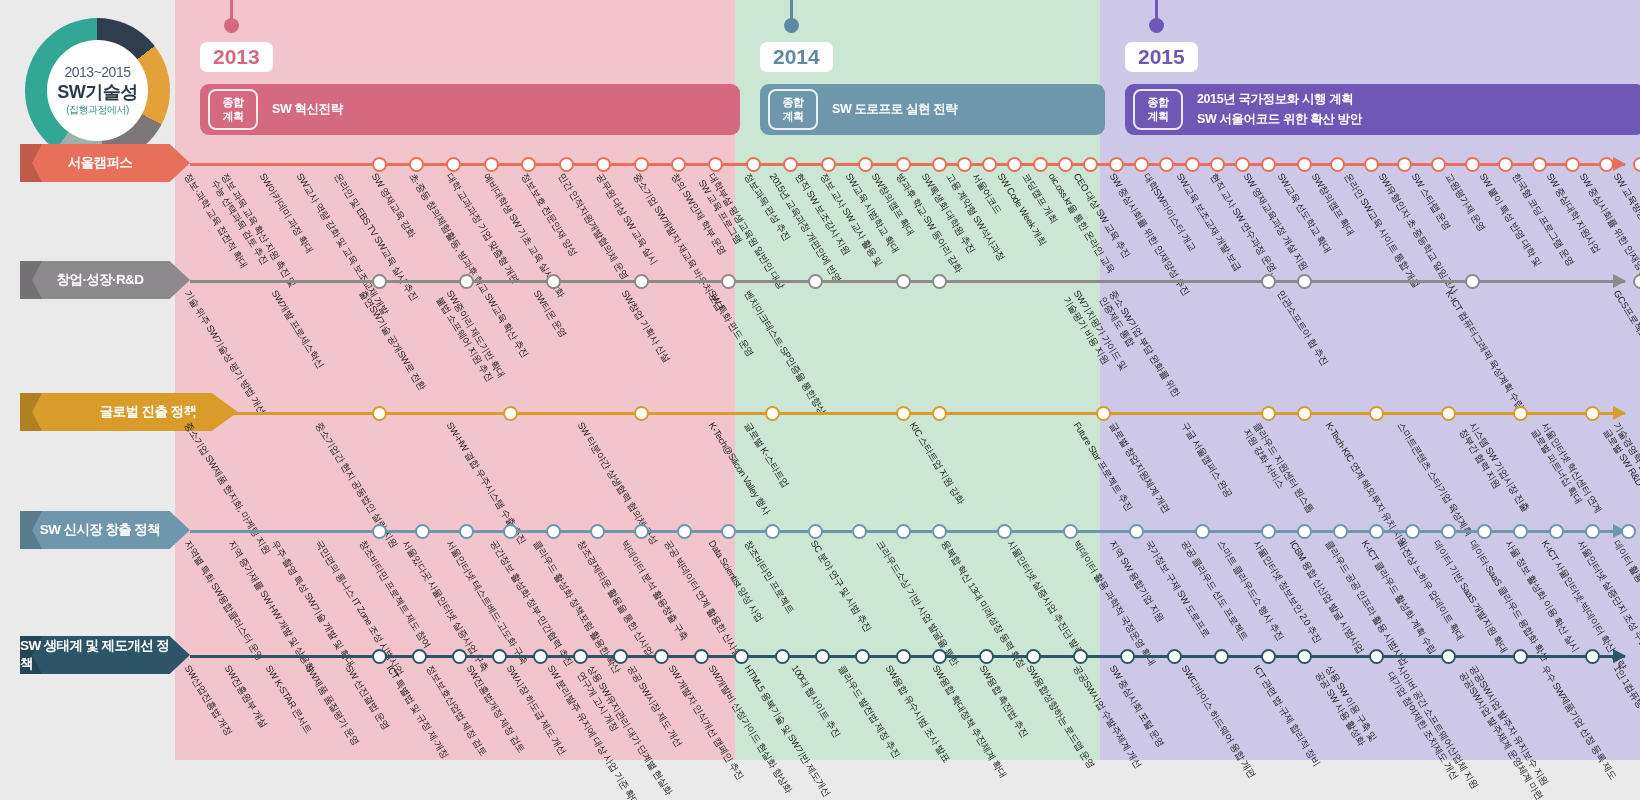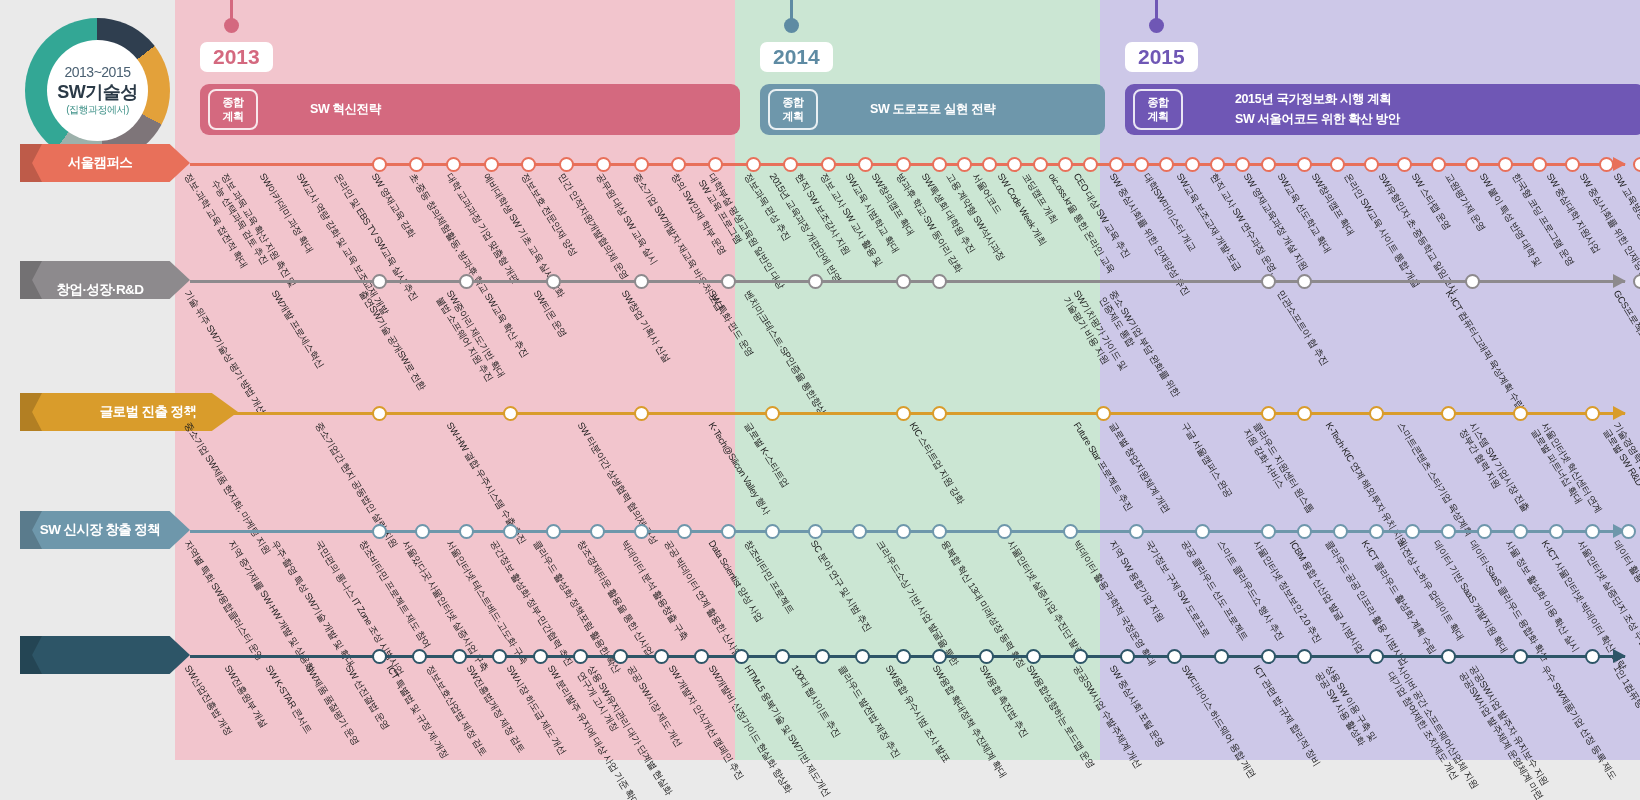--- a/index.html
+++ b/index.html
@@ -37,21 +37,21 @@
 
   
   .pin{position:absolute;width:3px;}
   .pin .stem{position:absolute;left:0;top:0;width:3px;height:20px;}
   .pin .dot{position:absolute;left:-6px;top:18px;width:15px;height:15px;border-radius:50%;}
   .year-chip{position:absolute;height:30px;background:#fff;border-radius:7px;
     display:flex;align-items:center;justify-content:center;padding:0 13px;
     font-size:21px;font-weight:bold;letter-spacing:0px;}
 
   
-  .planbar{position:absolute;height:51px;border-radius:9px;display:flex;align-items:center;gap:38px;}
+  .planbar{position:absolute;height:51px;border-radius:9px;display:flex;align-items:center;}
   .plan-tag{width:46px;height:37px;margin-left:8px;border:2px solid rgba(255,255,255,.85);
     border-radius:8px;display:flex;flex-direction:column;align-items:center;justify-content:center;
     color:#fff;font-size:11px;font-weight:bold;line-height:1.25;flex:0 0 auto;letter-spacing:-0.5px;}
   .plan-cols{display:flex;margin-left:14px;color:#fff;font-size:12.5px;font-weight:bold;letter-spacing:-0.4px;}
   .plan-col{line-height:1.55;}
   .plan-col + .plan-col{margin-left:52px;}
 
   
   .rowlabel{position:absolute;left:20px;height:38px;width:170px;display:flex;align-items:center;
     justify-content:center;color:#fff;font-size:13.5px;font-weight:bold;letter-spacing:-0.6px;
@@ -323,21 +323,21 @@
       </div>
       <div class="evt" style="left: 1553.8px; top: 171px;">
         <span>SW 중심대학 지원사업</span>
       </div>
       <div class="evt" style="left: 1587.4px; top: 171px;">
         <span>SW 중심사회를 위한 인재양성 추진</span>
       </div>
       <div class="evt" style="left: 1621px; top: 171px;">
         <span>SW 교육방송 EBS 채널방영</span>
       </div>
-      <div class="rowlabel" style="top: 261px; background: rgb(141, 138, 141); align-items: flex-end;">
+      <div class="rowlabel" style="top: 261px; background: rgb(141, 138, 141);">
         <div class="notch"></div>
         <span style="position: relative; margin-right: 10px;">창업·성장·R&amp;D</span>
       </div>
       <div class="axis" style="top: 280px; width: 1435px;">
         <div class="line" style="background:#8d8a8d"></div>
         <div class="arrow" style="border-left:13px solid #8d8a8d"></div>
         <div class="node" style="left: 181.5px; border-color: rgb(141, 138, 141);"></div>
         <div class="node" style="left: 268.833px; border-color: rgb(141, 138, 141);"></div>
         <div class="node" style="left: 356.167px; border-color: rgb(141, 138, 141);"></div>
         <div class="node" style="left: 443.5px; border-color: rgb(141, 138, 141);"></div>
@@ -599,20 +599,21 @@
         <span>K-ICT 사물인터넷·빅데이터 확산 전략</span>
       </div>
       <div class="evt" style="left: 1585px; top: 538px;">
         <span>서울인터넷 실증단지 조성 추진</span>
       </div>
       <div class="evt" style="left: 1621px; top: 538px;">
         <span>데이터 활용 시범사업 추진</span>
       </div>
       <div class="rowlabel" style="top: 636px; background: rgb(45, 85, 103);">
         <div class="notch"></div>
+        <span style="position: relative; margin-right: 10px;">SW 생태계 및 제도개선 정책</span>
       </div>
       <div class="axis" style="top: 655px; width: 1435px;">
         <div class="line" style="background:#2d5567"></div>
         <div class="arrow" style="border-left:13px solid #2d5567"></div>
         <div class="node" style="left: 181.5px; border-color: rgb(45, 85, 103);"></div>
         <div class="node" style="left: 221.808px; border-color: rgb(45, 85, 103);"></div>
         <div class="node" style="left: 262.115px; border-color: rgb(45, 85, 103);"></div>
         <div class="node" style="left: 302.423px; border-color: rgb(45, 85, 103);"></div>
         <div class="node" style="left: 342.731px; border-color: rgb(45, 85, 103);"></div>
         <div class="node" style="left: 383.038px; border-color: rgb(45, 85, 103);"></div>

